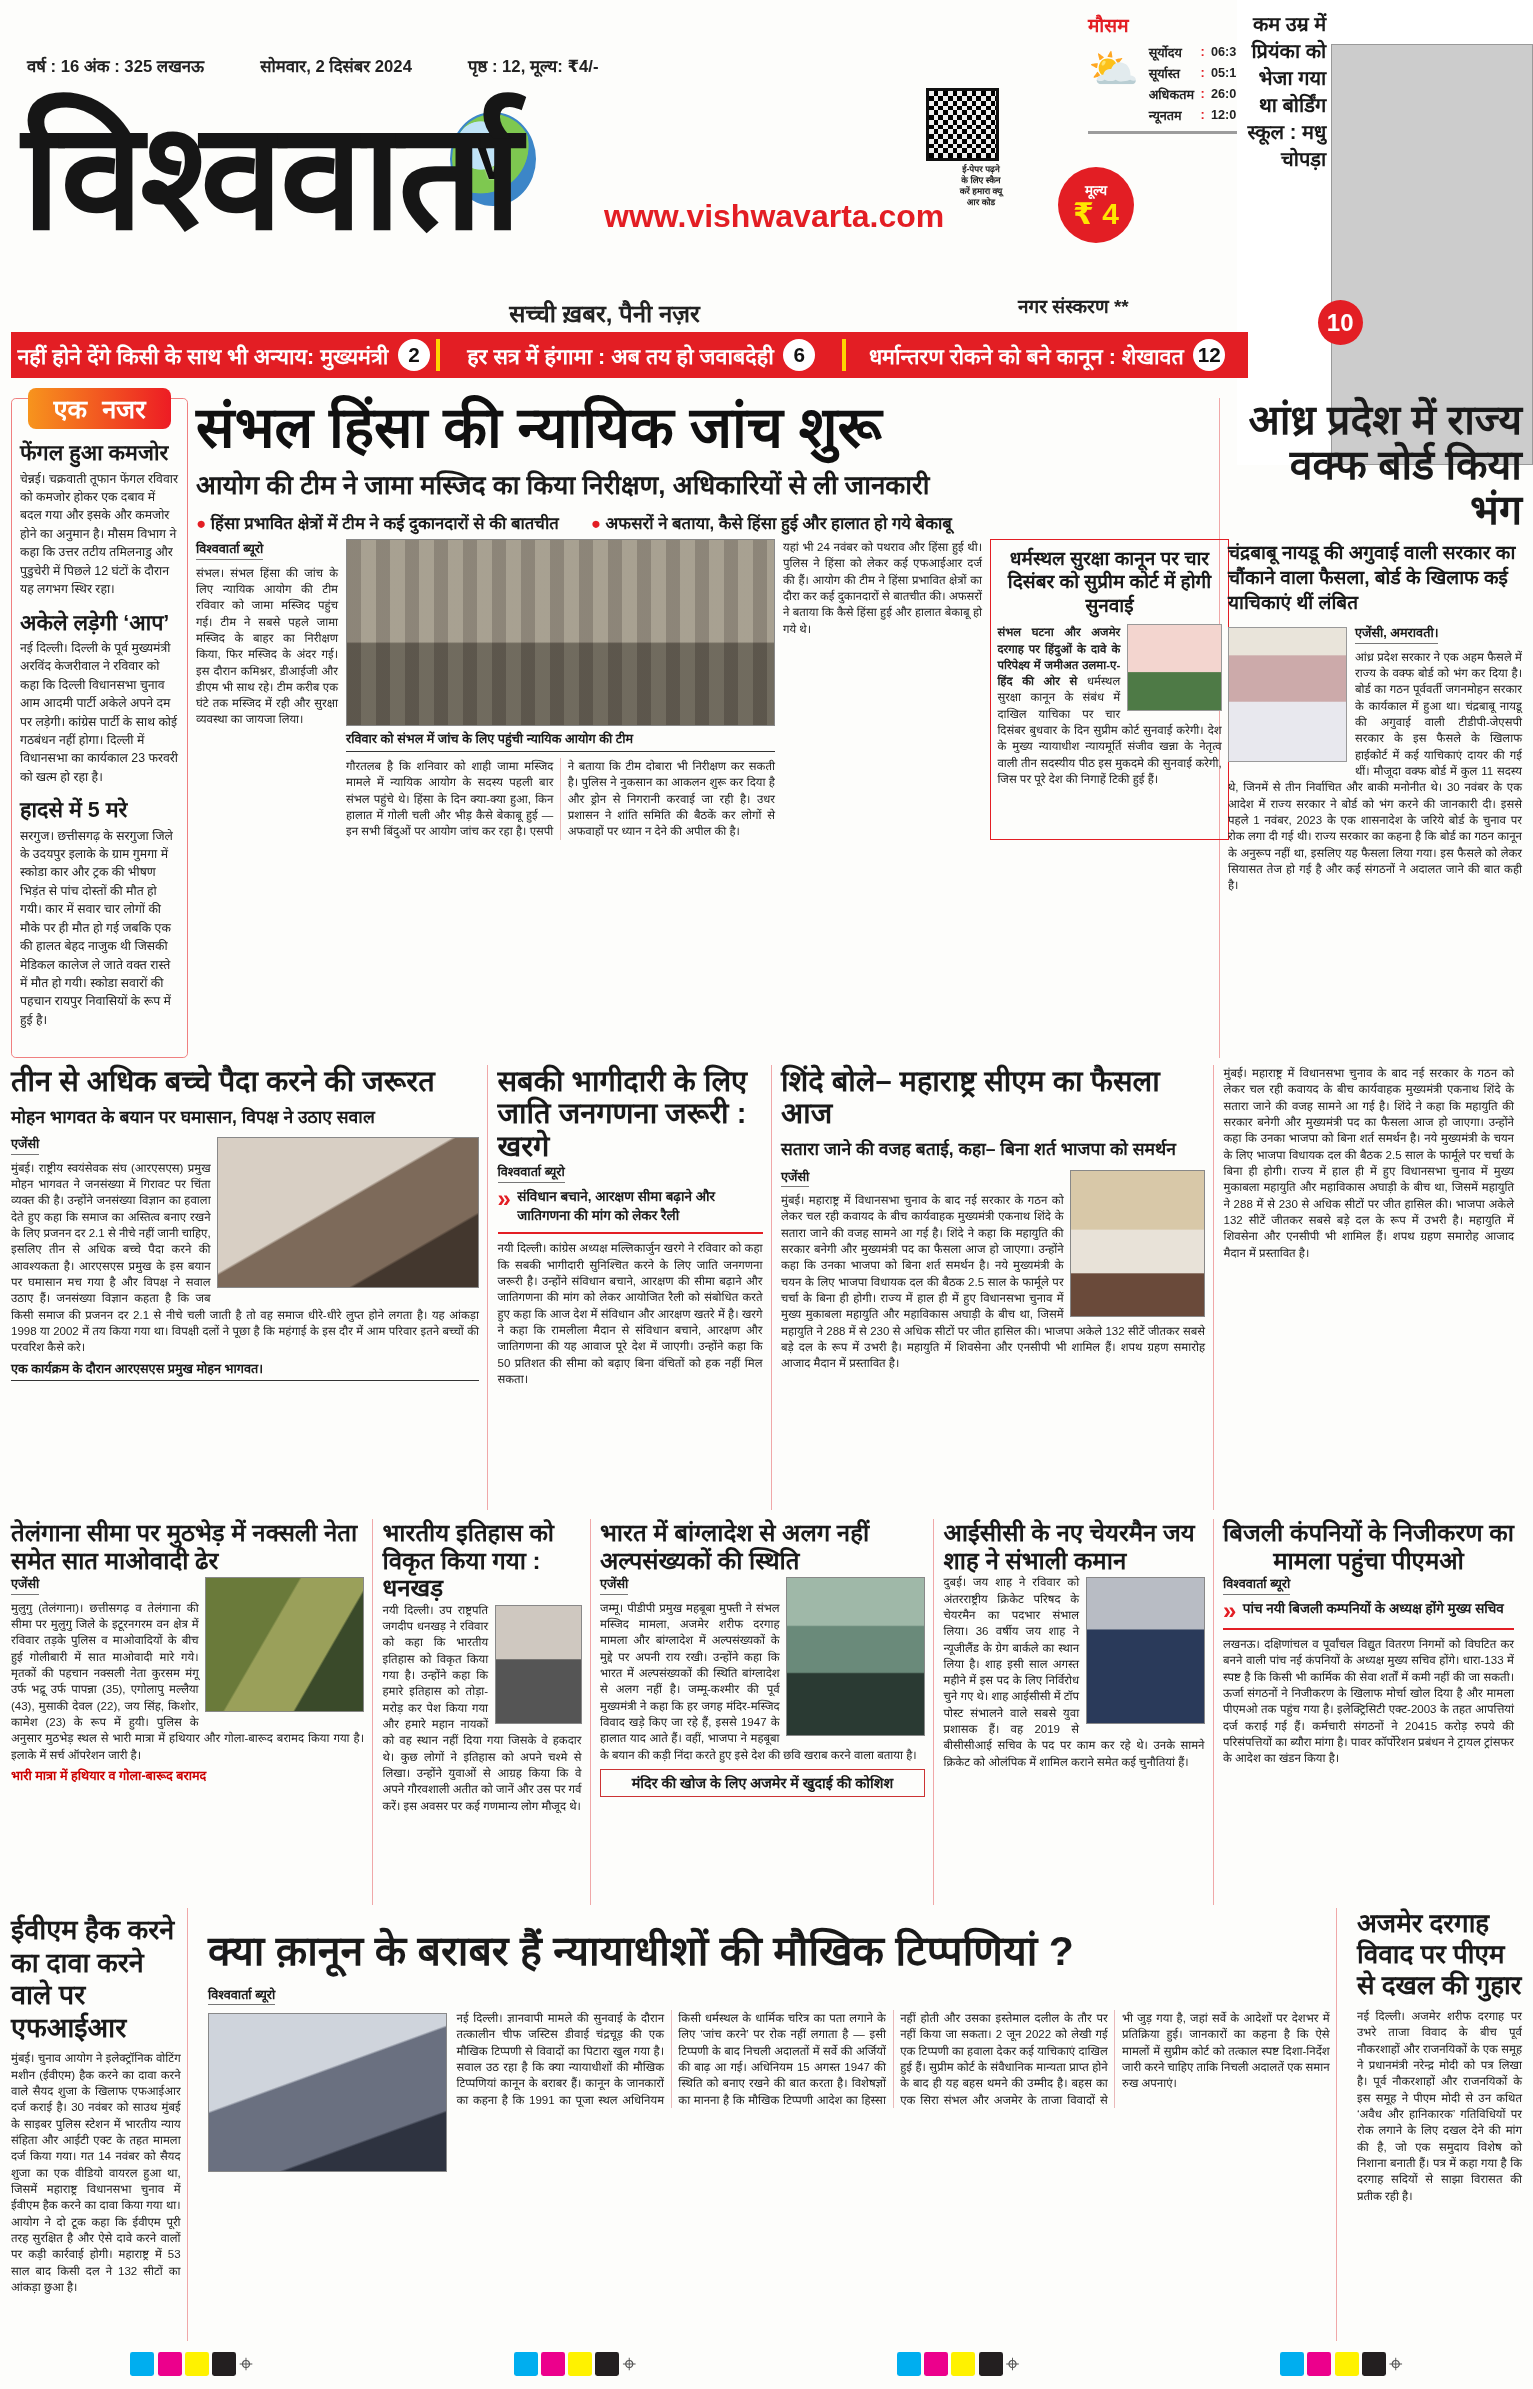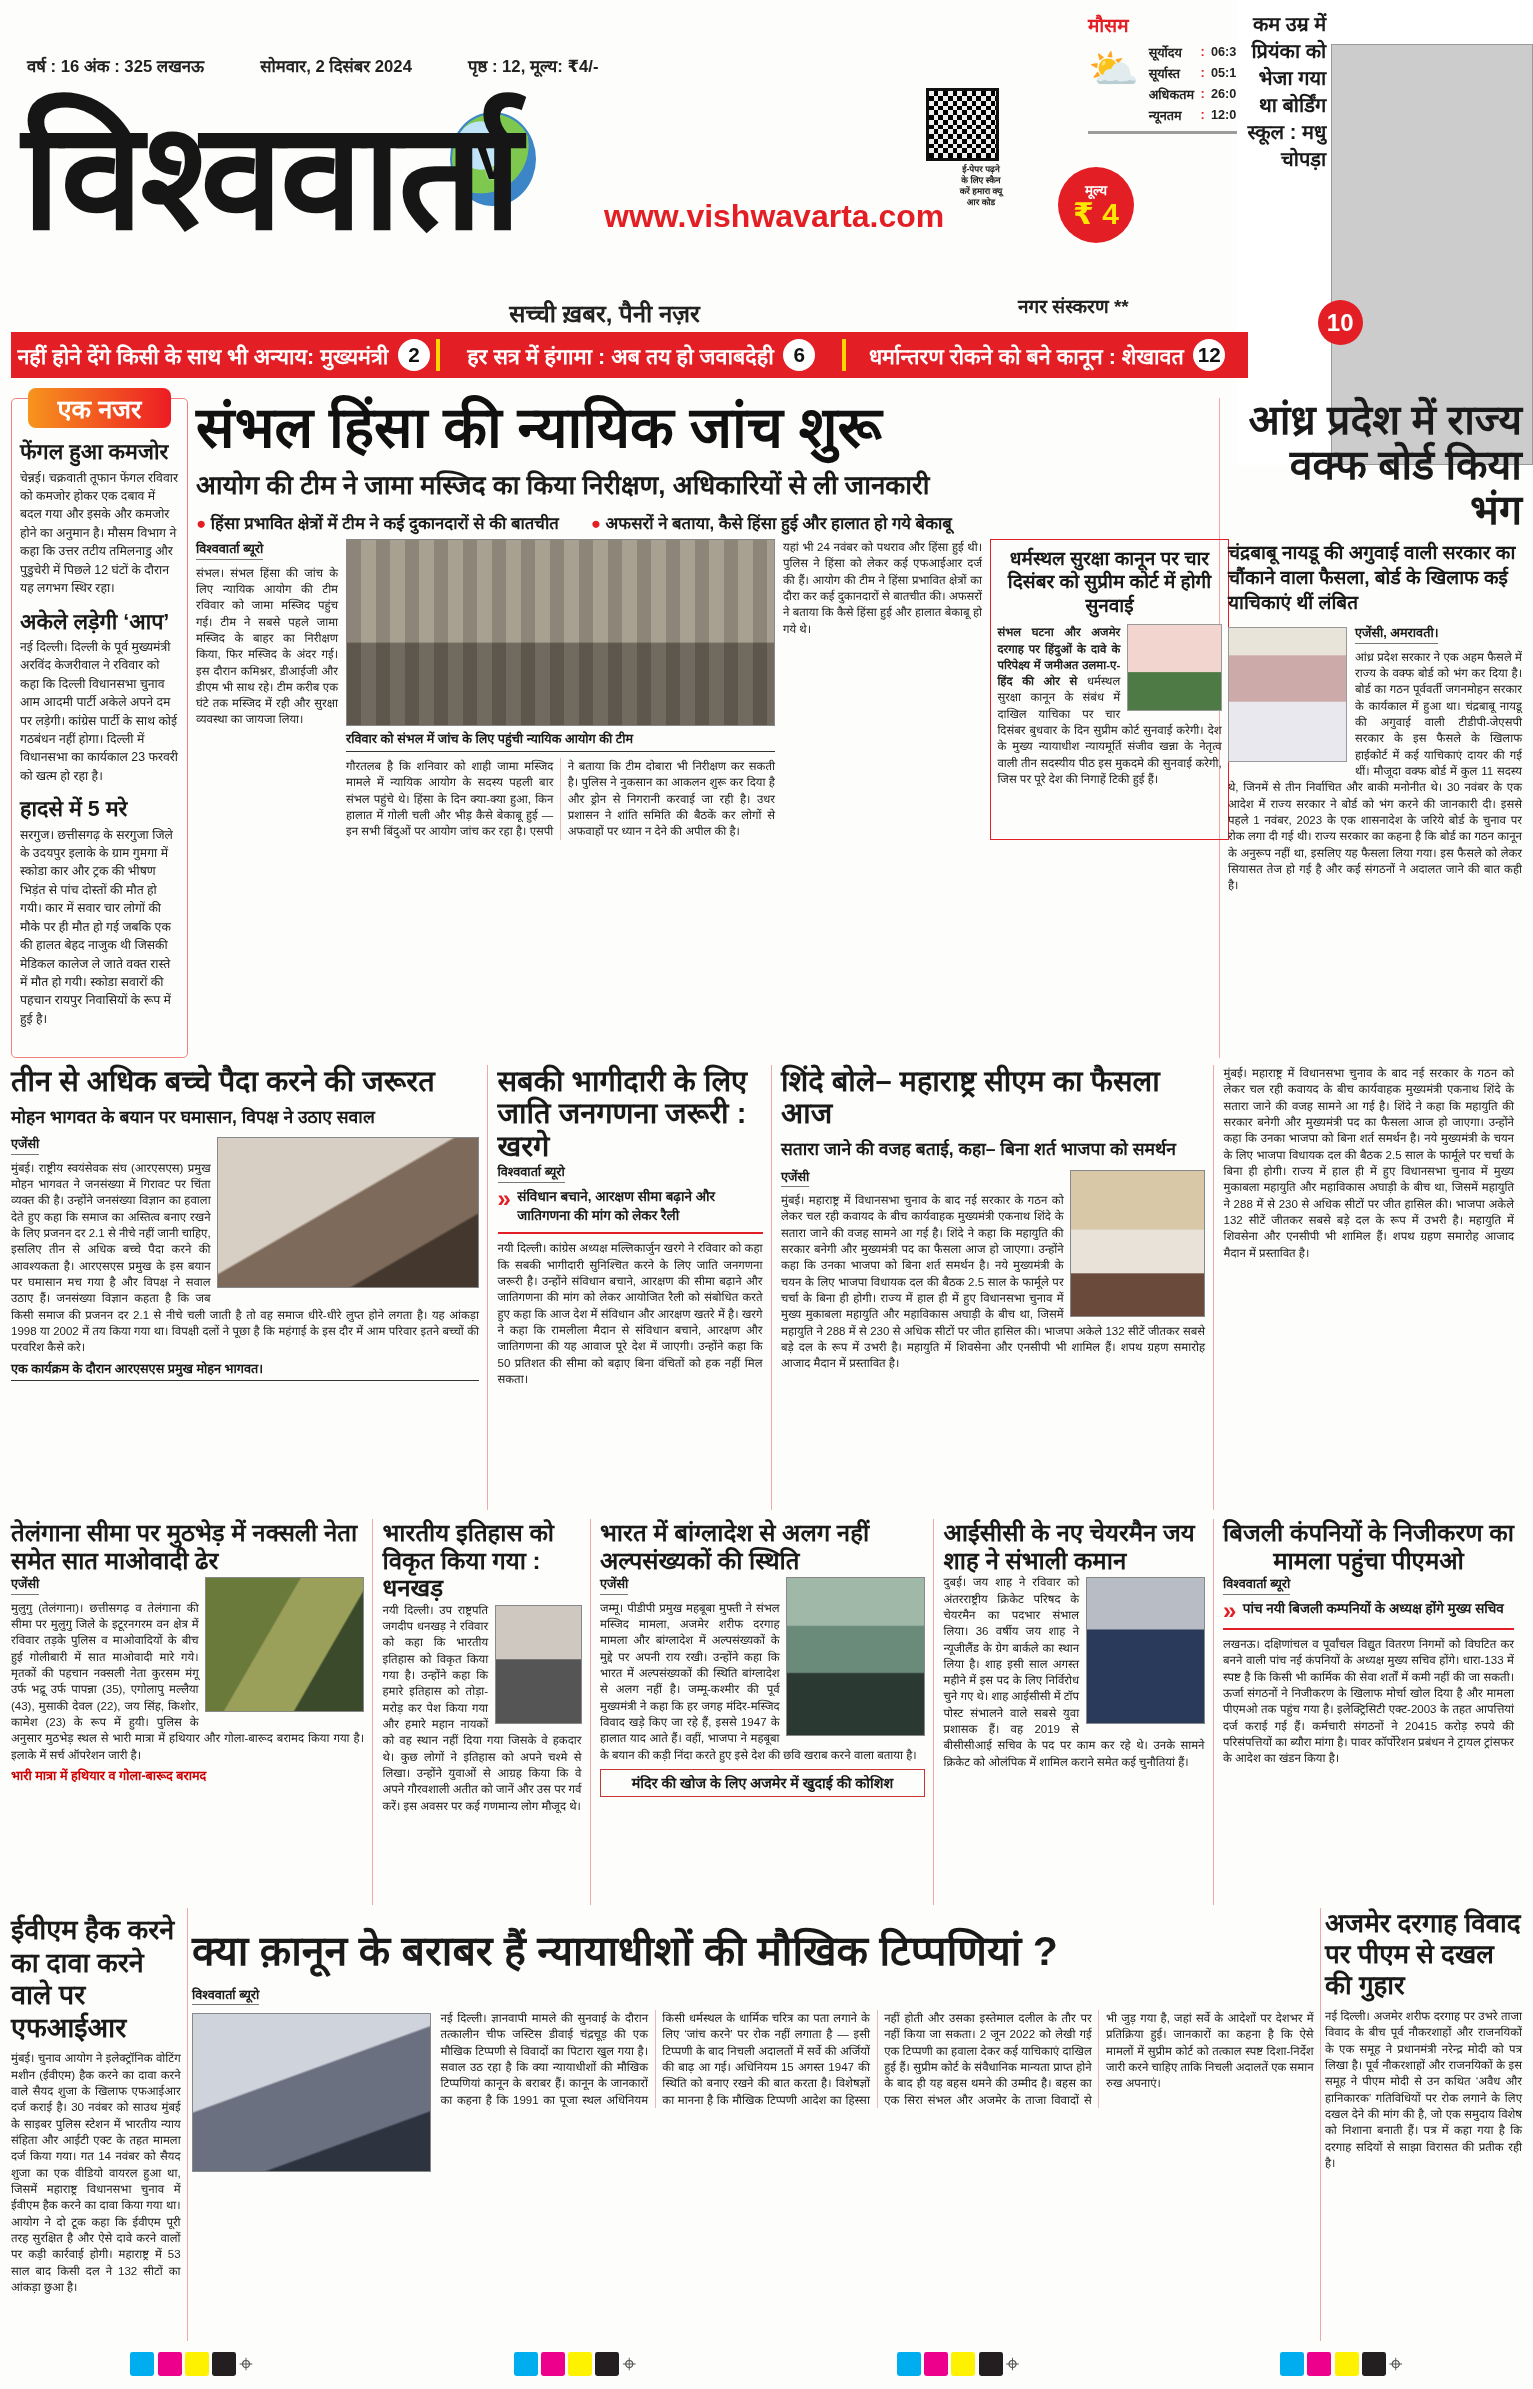--- a/index.html
+++ b/index.html
@@ -57,21 +57,21 @@
   .photo { background:#ccc; border:0.8px solid #999;margin-top:44px; }
   .caption { font-size:12.7px; font-weight:bold; border-bottom:1.6px solid #333; padding:3.2px 0; }
   .quote-row { display:flex; gap:6.4px; align-items:flex-start; font-weight:bold; font-size:13.5px; line-height:1.4; }
   .quote-mark { color:#e31e24; font-size:24px; line-height:0.9; font-weight:bold; }
   .red-rule { border-bottom:2.4px solid #e31e24; margin:6.4px 0; }
 
   
   .band1 { position:absolute; top:398px; left:11px; right:11px; height:660px; display:grid; grid-template-columns:177px 1024px 1fr; gap:8px; }
 
   .eknajar { border:1.6px solid #f08080; border-radius:4.8px; padding:8px 8px 0 8px; position:relative; }
-  .eknajar-head { margin:-19px auto 6.4px; width:143px; background:linear-gradient(90deg,#f7941d,#ed1c24); color:#fff; font-size:25.4px; font-weight:bold; text-align:center; border-radius:8px; padding:3.2px 0; }
+  .eknajar-head { margin:-19px auto 6.4px; width:143px; background:linear-gradient(90deg,#f7941d,#ed1c24); color:#fff; font-size:25.4px; font-weight:bold; text-align:center; border-radius:8px; padding:3.2px 0;font-family:Liberation Mono, monospace; }
   .brief h3 { font-size:21.5px; margin:8px 0 3.2px; }
   .brief p { font-size:12.3px; line-height:1.5; color:#222; }
 
   .lead-col { border-right:1.6px solid #f0a8a8; padding-right:6.4px; }
   .lead-head { font-size:57px; font-weight:bold; line-height:1.05; color:#101010; }
   .lead-sub { font-size:26px; font-weight:bold; margin-top:8px; }
   .lead-bullets { display:flex; gap:32px; margin:9.5px 0 4.8px; font-size:16.7px; font-weight:bold; }
   .lead-bullets span::before { content:"● "; color:#e31e24; }
   .lead-grid { display:grid; grid-template-columns:142px 429px 199px 239px; gap:8px; margin-top:4.8px; }
   .lead-photo { height:187px; background:
@@ -98,21 +98,21 @@
   .band3 { position:absolute; top:1519px; left:11px; right:11px; height:386px; display:grid; grid-template-columns:362px 208px 334px 270px 1fr; gap:9.5px; }
   .band3 article { border-right:1.6px solid #f0a8a8; padding-right:8px; }
   .band3 h2 { font-size:24px; line-height:1.15; }
   .maoist-photo { float:right; width:159px; height:135px; margin:3.2px 0 3.2px 6.4px; background:linear-gradient(120deg,#6a7a3a 0 40%,#9aa05a 41% 70%,#3a4a2a 71% 100%); border:0.8px solid #888; }
   .dhankhar-photo { float:right; width:87px; height:119px; margin:3.2px 0 3.2px 6.4px; background:linear-gradient(180deg,#cfc8c0 0 45%,#555 46% 100%); border:0.8px solid #888; }
   .mufti-photo { float:right; width:139px; height:159px; margin:3.2px 0 3.2px 6.4px; background:linear-gradient(180deg,#9fb8a8 0 30%,#6a8a7a 31% 60%,#2a3a33 61% 100%); border:0.8px solid #888; }
   .jayshah-photo { float:right; width:119px; height:147px; margin:3.2px 0 3.2px 6.4px; background:linear-gradient(180deg,#b8bcc4 0 35%,#2a3a5a 36% 100%); border:0.8px solid #888; }
   .mini-head { font-size:14.3px; font-weight:bold; border:0.8px solid #c33; padding:3.2px 4.8px; margin:6.4px 0; text-align:center; }
 
   
-  .bottom { position:absolute; top:1908px; left:11px; right:11px; height:433px; display:grid; grid-template-columns:177px 1129px 1fr; gap:4px; }
+  .bottom { position:absolute; top:1908px; left:11px; right:11px; height:433px; display:grid; grid-template-columns:177px 1129px 1fr; gap:20px; }
   .bottom .col { border-right:1.6px solid #f0a8a8; padding-right:6.4px; }
   .evm h2 { font-size:27px; line-height:1.2; margin:6.4px 0; }
   .ahem-strip { display:flex; align-items:center; gap:11px; background:#f8e3c9; border-radius:32px; padding:4.8px 16px 4.8px 4.8px; }
   .ahem-badge { background:#e31e24; color:#fff; font-size:24px; font-weight:bold; padding:8px 14.3px; }
   .ahem-strip .strip-txt { font-size:21.5px; font-weight:bold; }
   .bottom-head { font-size:41px; font-weight:bold; margin:12.7px 0 8px; }
   .bottom-photo { float:left; width:239px; height:159px; margin:3.2px 9.5px 3.2px 0; background:linear-gradient(160deg,#cfd4dc 0 40%,#6a7080 41% 75%,#2e3340 76% 100%); border:0.8px solid #888; }
   .ajmer h2 { font-size:26px; line-height:1.2; margin-bottom:6.4px; }
 
   .cols-2 { column-count:2; column-gap:14.3px; column-rule:0.8px solid #e9b9b9; }

